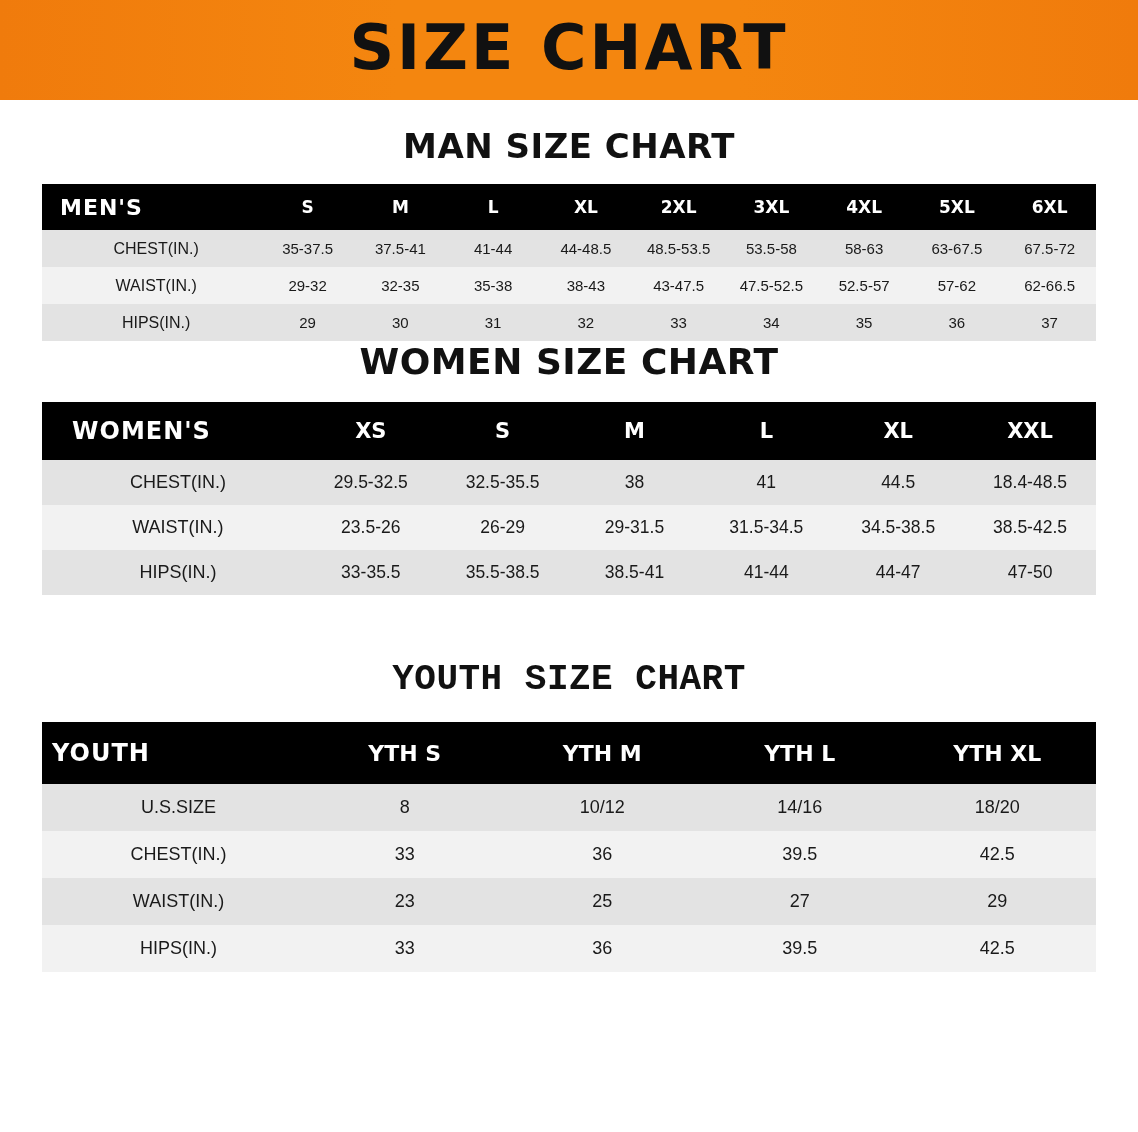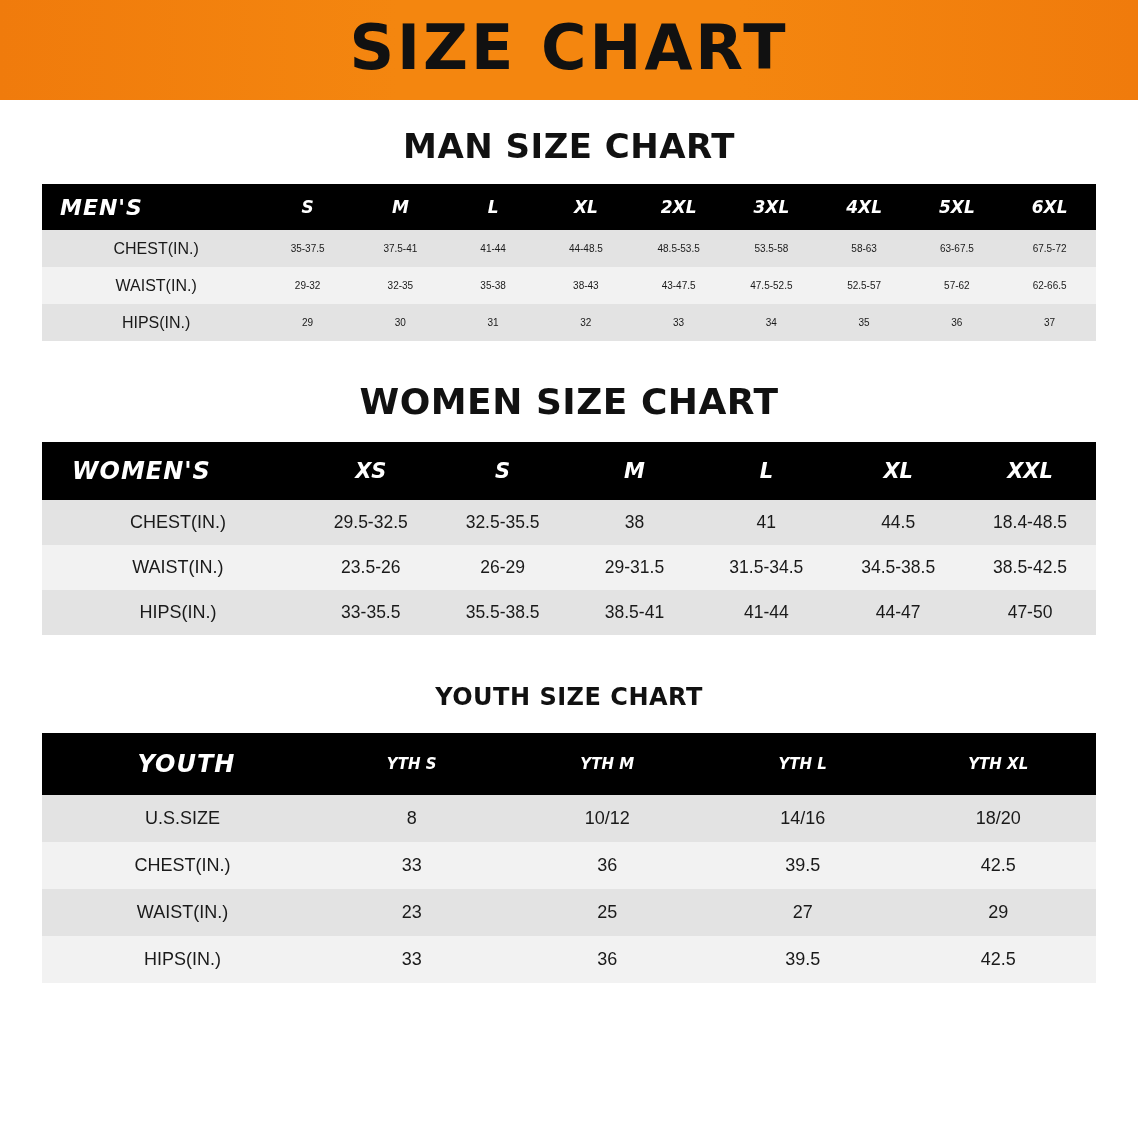--- a/index.html
+++ b/index.html
@@ -40,42 +40,41 @@
 
   
   .section-title {
     text-align: center;
     font-family: "DejaVu Sans", sans-serif;
     font-weight: bold;
     color: #111111;
     letter-spacing: 0.5px;
   }
   .title-man   { font-size: 34px; margin-top: 26px; margin-bottom: 18px; }
-  .title-women { font-size: 36px; margin-top: 40px; margin-bottom: 20px; }
-  .title-youth { font-size: 24px; margin-top: 48px; margin-bottom: 22px; }
+  .title-women { font-size: 36px; margin-bottom: 20px; }
+  .title-youth { font-size: 36px; margin-top: 64px; margin-bottom: 22px; font-family: Liberation Mono, monospace; }
 
   
   .table-wrap {
     margin: 0 42px;
   }
   table.sizes {
     width: 100%;
     border-collapse: collapse;
     table-layout: fixed;
   }
   table.sizes th, table.sizes td {
     text-align: center;
     font-family: "Liberation Sans", sans-serif;
     color: #1a1a1a;
     white-space: nowrap;
   }
   
   table.sizes thead tr {
     background: #000000;
-    font-style: italic;
   }
   table.sizes thead th {
     color: #ffffff;
     font-family: "DejaVu Sans", sans-serif;
     font-weight: bold;
   }
   table.sizes thead th.rowlabel {
     text-align: left;
     letter-spacing: 1px;
   }
@@ -84,32 +83,32 @@
     font-family: "Liberation Sans", sans-serif;
     padding-left: 10px;
   }
   
   tbody tr.odd  td { background: #e3e3e3; }
   tbody tr.even td { background: #f2f2f2; }
 
   
   #men-table thead th { height: 44px; font-size: 17px; }
   #men-table thead th.rowlabel { font-size: 22px; padding-left: 18px; }
-  #men-table tbody td { height: 35px; font-size: 10px; }
+  #men-table tbody td { height: 35px; font-size: 15px; }
   #men-table tbody td.rowlabel { font-size: 16px; }
 
   
   #women-table thead th { height: 56px; font-size: 21px; }
   #women-table thead th.rowlabel { font-size: 24px; padding-left: 30px; }
   #women-table tbody td { height: 43px; font-size: 17.5px; }
   #women-table tbody td.rowlabel { font-size: 18px; }
 
   
-  #youth-table thead th { height: 60px; font-size: 15px; }
-  #youth-table thead th.rowlabel { font-size: 24px; padding-left: 18px; text-align: center; }
+  #youth-table thead th { height: 60px; font-size: 22px; }
+  #youth-table thead th.rowlabel { font-size: 24px; padding-left: 10px; }
   #youth-table tbody td { height: 45px; font-size: 18px; }
   #youth-table tbody td.rowlabel { font-size: 18px; }
 
   
   .note {
     margin: 26px 38px 0 38px;
     color: #b32020;
     font-family: "Liberation Sans", sans-serif;
     font-size: 24px;
     line-height: 1.42;

